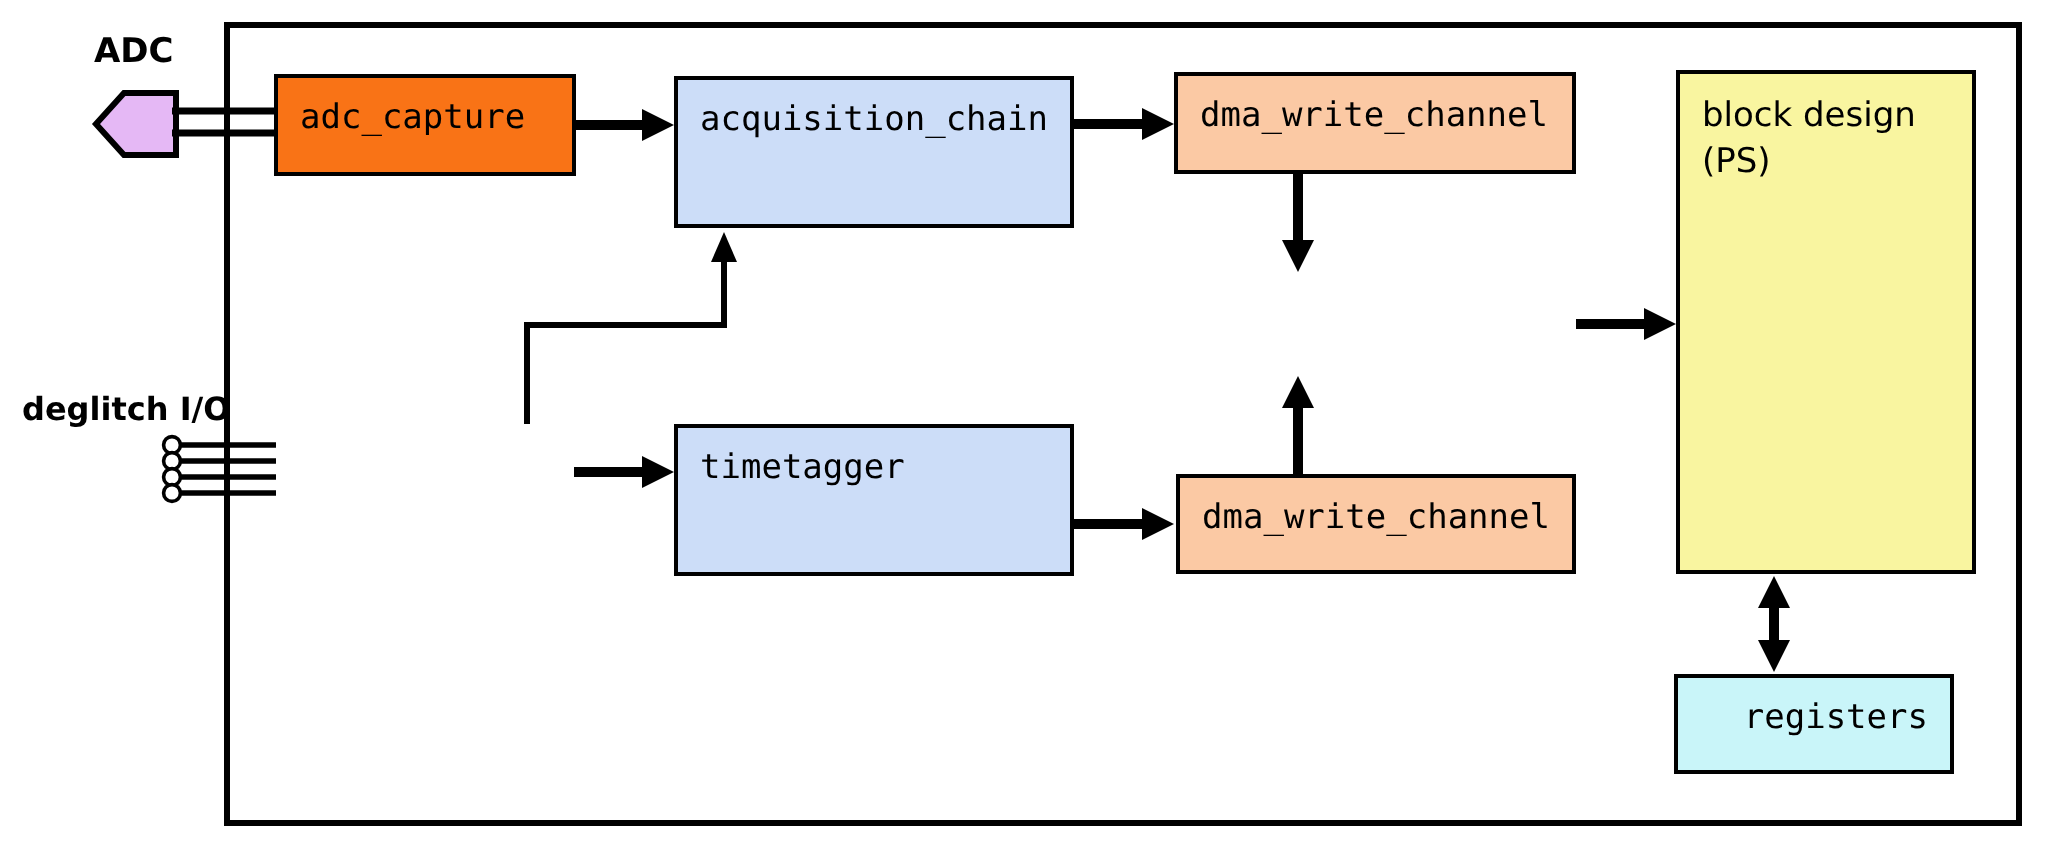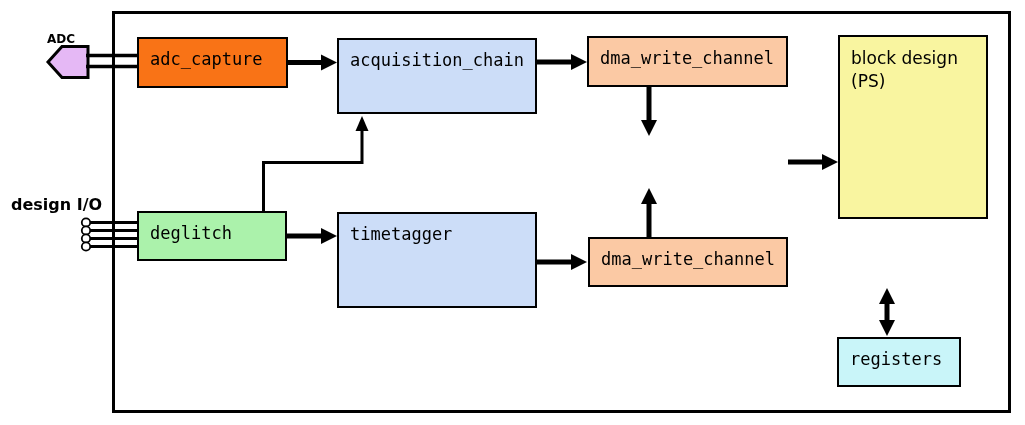--- a/index.html
+++ b/index.html
@@ -7,43 +7,42 @@
          font-family:"DejaVu Sans",sans-serif;color:#000;}
   .outer{position:absolute;left:112px;top:11px;width:899px;height:402px;
          border:3px solid #000;box-sizing:border-box;background:transparent;}
   .block{position:absolute;border:2.5px solid #000;box-sizing:border-box;
          font-family:"DejaVu Sans Mono",monospace;font-size:17px;line-height:1.25;
          padding:10px 11px;white-space:nowrap;z-index:2;}
   .b-sans{font-family:"DejaVu Sans",sans-serif;white-space:normal;line-height:1.35;width:128px;}
   .b-adc {left:137px;top:37px; width:151px;height:51px;}
   .b-deg {left:137px;top:211px;width:150px;height:50px;}
   .b-acq {left:337px;top:38px; width:200px;height:76px;text-align:right;}
-  .b-tt  {left:337px;top:212px;width:200px;height:96px;}
+  .b-tt  {left:337px;top:212px;width:200px;height:76px;}
   .b-dwc1{left:587px;top:36px; width:201px;height:51px;}
   .b-axi {left:588px;top:136px;width:200px;height:51px;}
   .b-dwc2{left:588px;top:237px;width:200px;height:50px;}
-  .b-bd  {left:838px;top:35px; width:150px;height:184px;}
-  .b-reg {left:837px;top:337px;width:124px;height:50px;}
+  .b-bd  {left:838px;top:35px; width:150px;height:252px;}
+  .b-reg {left:837px;top:337px;width:140px;height:50px;text-align:right;}
   .lbl{position:absolute;font-weight:bold;z-index:3;}
-  .lbl-adc{left:47px;top:32px;font-size:12px;}
+  .lbl-adc{left:47px;top:16px;font-size:17px;}
   .lbl-dio{left:11px;top:195px;font-size:16px;}
   svg.overlay{position:absolute;left:0;top:0;z-index:4;pointer-events:none;}
 </style>
 </head>
 <body>
 
 <div class="stage">
 
   <div class="outer"></div>
 
   <div class="lbl lbl-adc">ADC</div>
-  <div class="lbl lbl-dio">design I/O</div>
+  <div class="lbl lbl-dio">deglitch I/O</div>
 
   <div class="block b-adc" style="background-color: #f97316;">adc_capture</div>
-  <div class="block b-deg" style="background-color: rgb(171, 242, 171);">deglitch</div>
   <div class="block b-acq" style="background-color: rgb(204, 221, 248);">acquisition_chain</div>
   <div class="block b-tt" style="background-color: rgb(204, 221, 248);">timetagger</div>
   <div class="block b-dwc1" style="background-color: rgb(251, 201, 164);">dma_write_channel</div>
   <div class="block b-dwc2" style="background-color: rgb(251, 201, 164);">dma_write_channel</div>
   <div class="block b-bd b-sans" style="background-color: rgb(249, 245, 160);">block design (PS)</div>
   <div class="block b-reg" style="background-color: rgb(201, 245, 249);">registers</div>
 
   <svg class="overlay" width="1025" height="425" viewBox="0 0 1025 425">
 
     <polygon points="88,46.5 62,46.5 48,62 62,77.5 88,77.5" stroke="#000" stroke-width="3" fill="#e5b8f5"></polygon>

